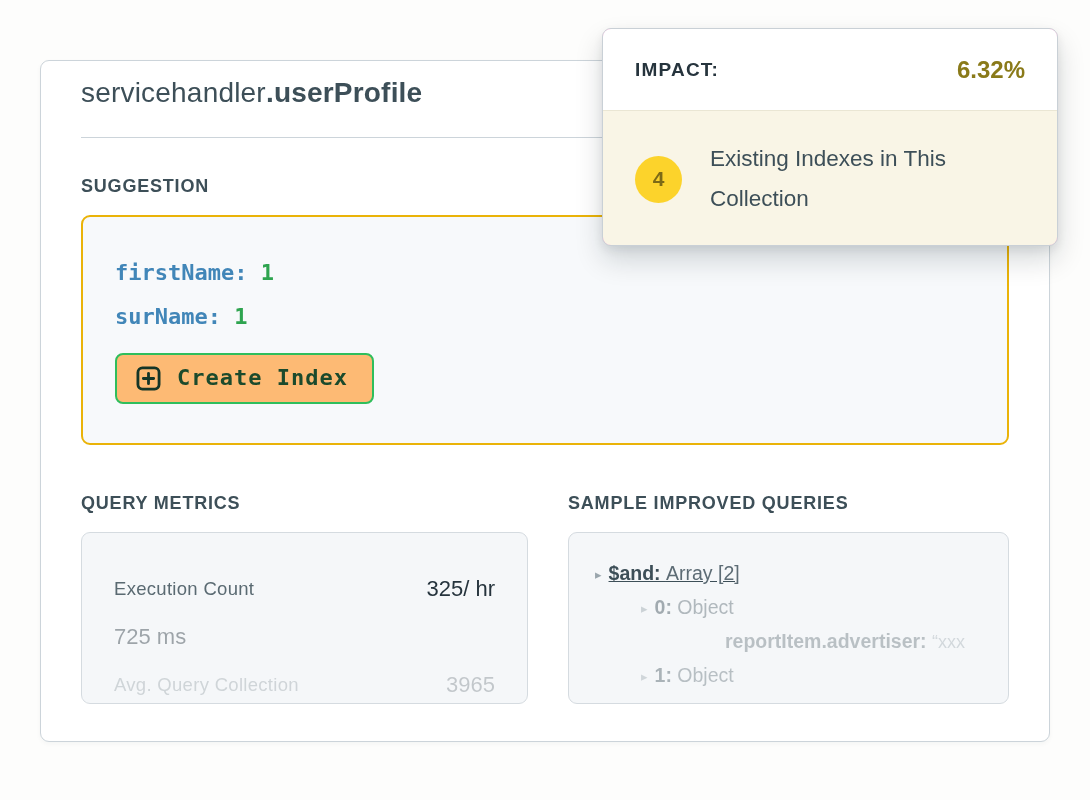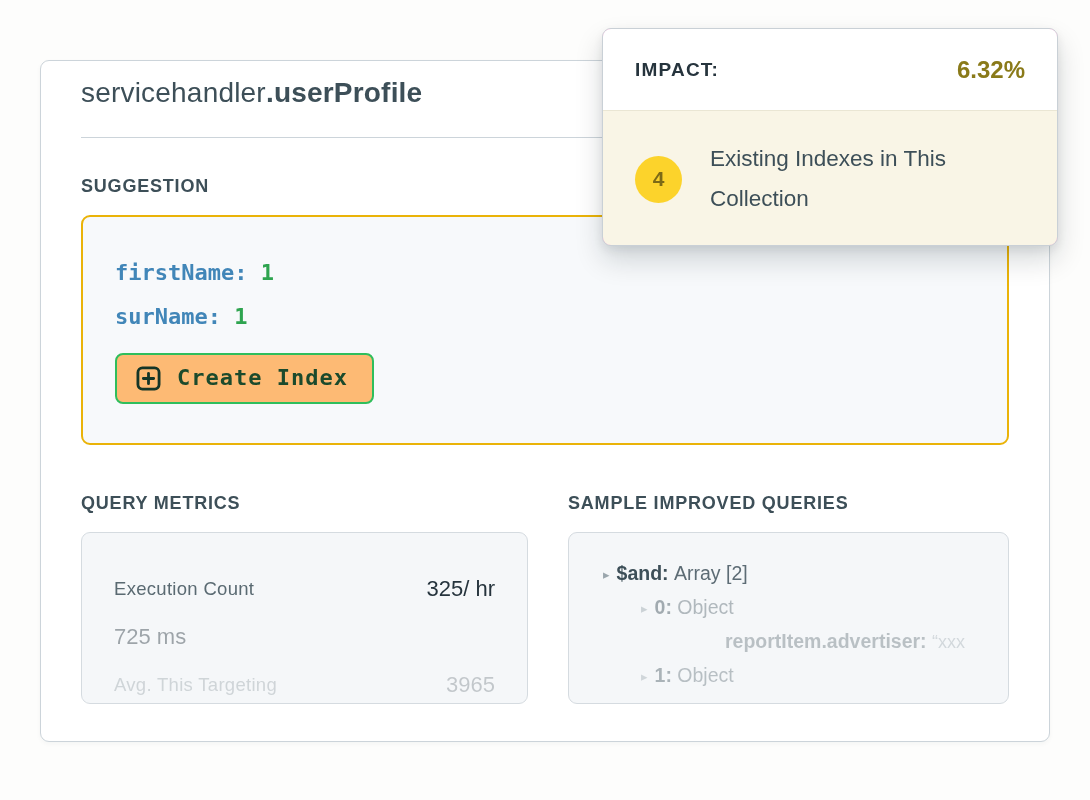--- a/index.html
+++ b/index.html
@@ -105,21 +105,21 @@
     align-items:center;
     justify-content:space-between;
   }
   .metric-label { font-size:18.5px; color:#5a6a72; letter-spacing:0.3px; }
   .metric-value { font-size:22px; color:#26343d; }
   .metric-row.fade-1 { opacity:0.42; }
   .metric-row.fade-2 { opacity:0.24; }
 
   .queries-box { padding:24px 26px 0 26px; font-size:19.5px; }
   .tree-row { line-height:33px; white-space:nowrap; }
-  .tree-row.d0 { margin-left:8px; }
+  .tree-row.d0 { margin-left:0;text-decoration:underline; }
   .tree-row.d1 { margin-left:46px; }
   .tree-row.d2 { margin-left:130px; }
   .tree-row.fade-a { opacity:0.45; }
   .tree-row.fade-b { opacity:0.32; }
   .tree-row.fade-c { opacity:0.40; }
   .caret-icon {
     display:inline-block;
     font-size:13px;
     color:#8f9aa0; color:#9aa6ad;
     margin-right:7px;
@@ -220,21 +220,21 @@
       <div class="section-heading">QUERY METRICS</div>
       <div class="inner-box metrics-box">
         <div class="metric-row">
           <span class="metric-label">Execution Count</span>
           <span class="metric-value">325/ hr</span>
         </div>
         <div class="metric-row fade-1">
           <span class="metric-value">725 ms</span>
         </div>
         <div class="metric-row fade-2">
-          <span class="metric-label">Avg. This Targeting</span>
+          <span class="metric-label">Avg. Query Collection</span>
           <span class="metric-value">3965</span>
         </div>
       </div>
     </div>
 
     <div class="col-queries">
       <div class="section-heading">SAMPLE IMPROVED QUERIES</div>
       <div class="inner-box queries-box">
         <div class="tree-row d0">
           <span class="caret-icon">▸</span><span class="tree-key">$and: </span><span class="tree-value">Array [2]</span>

